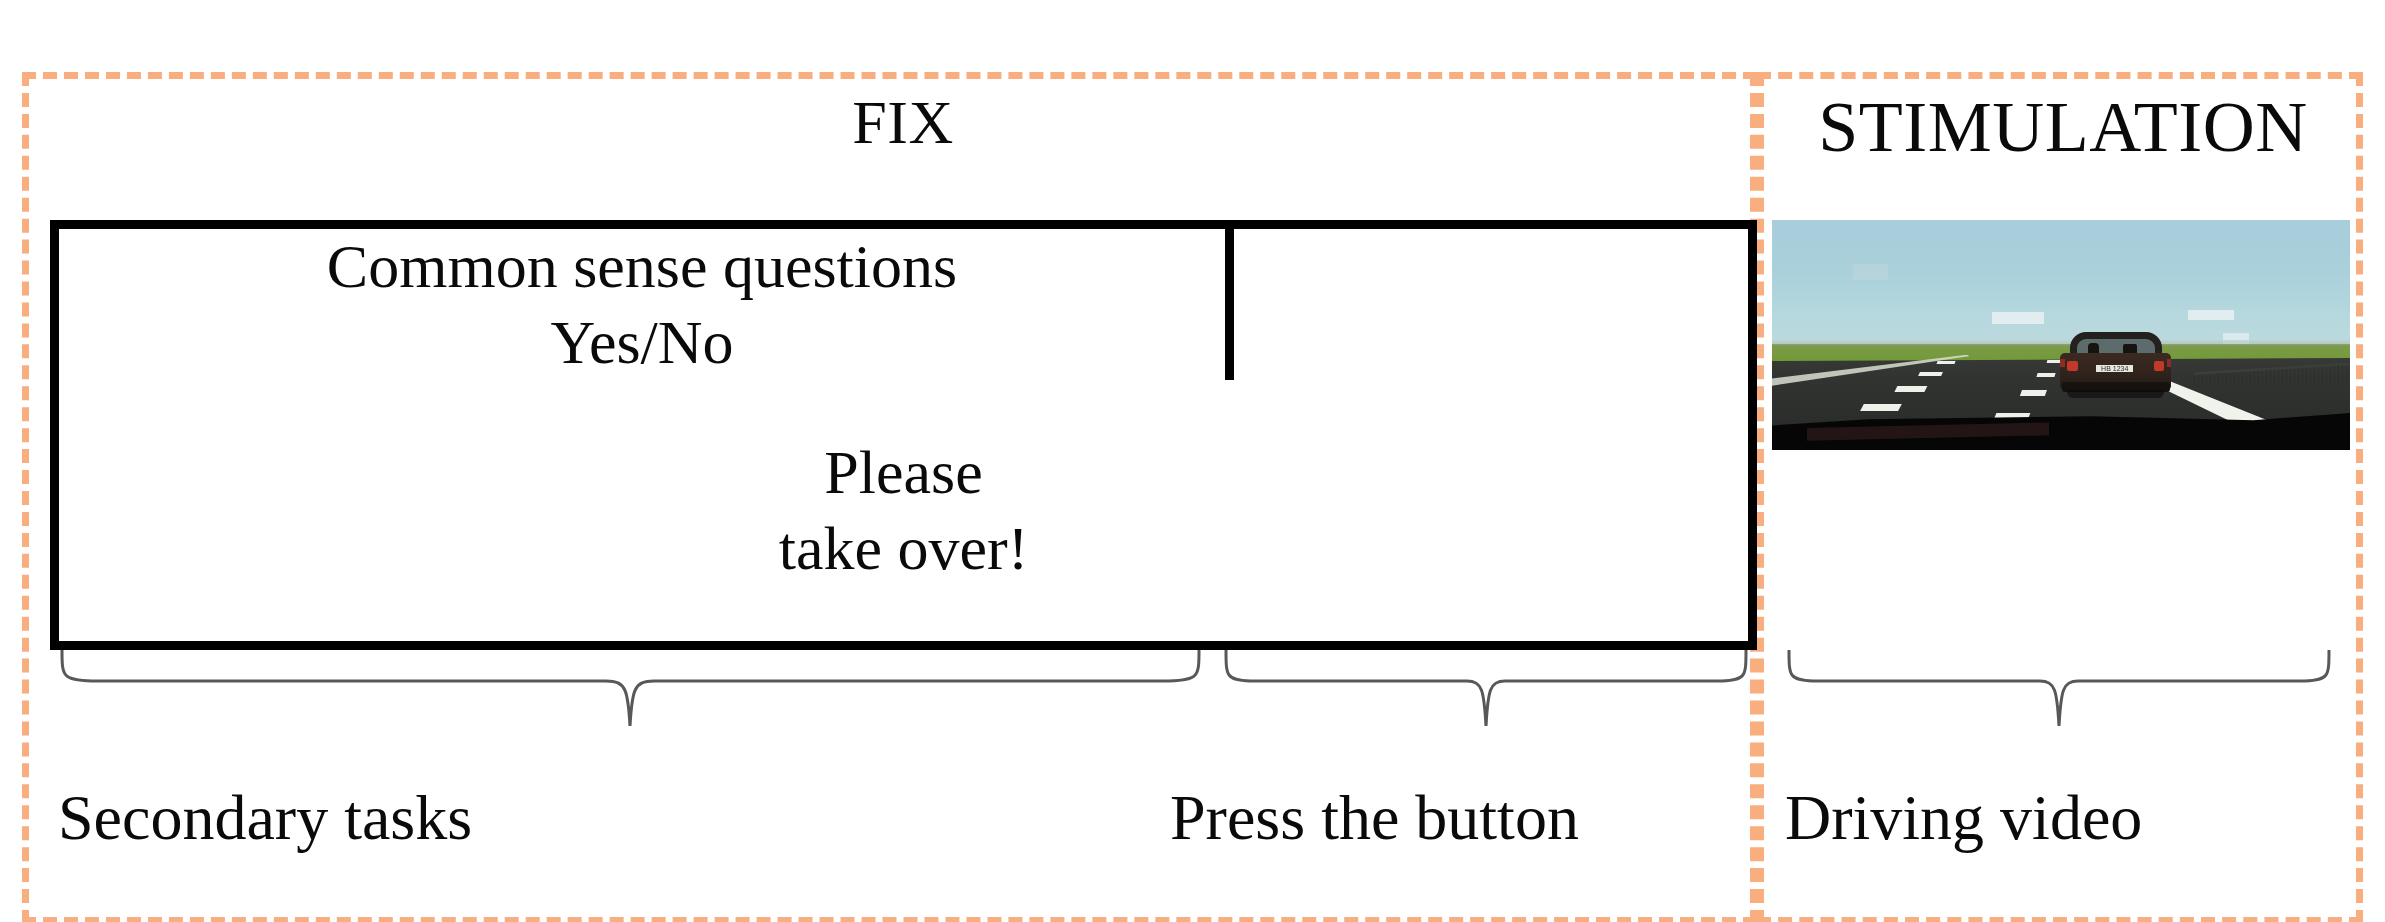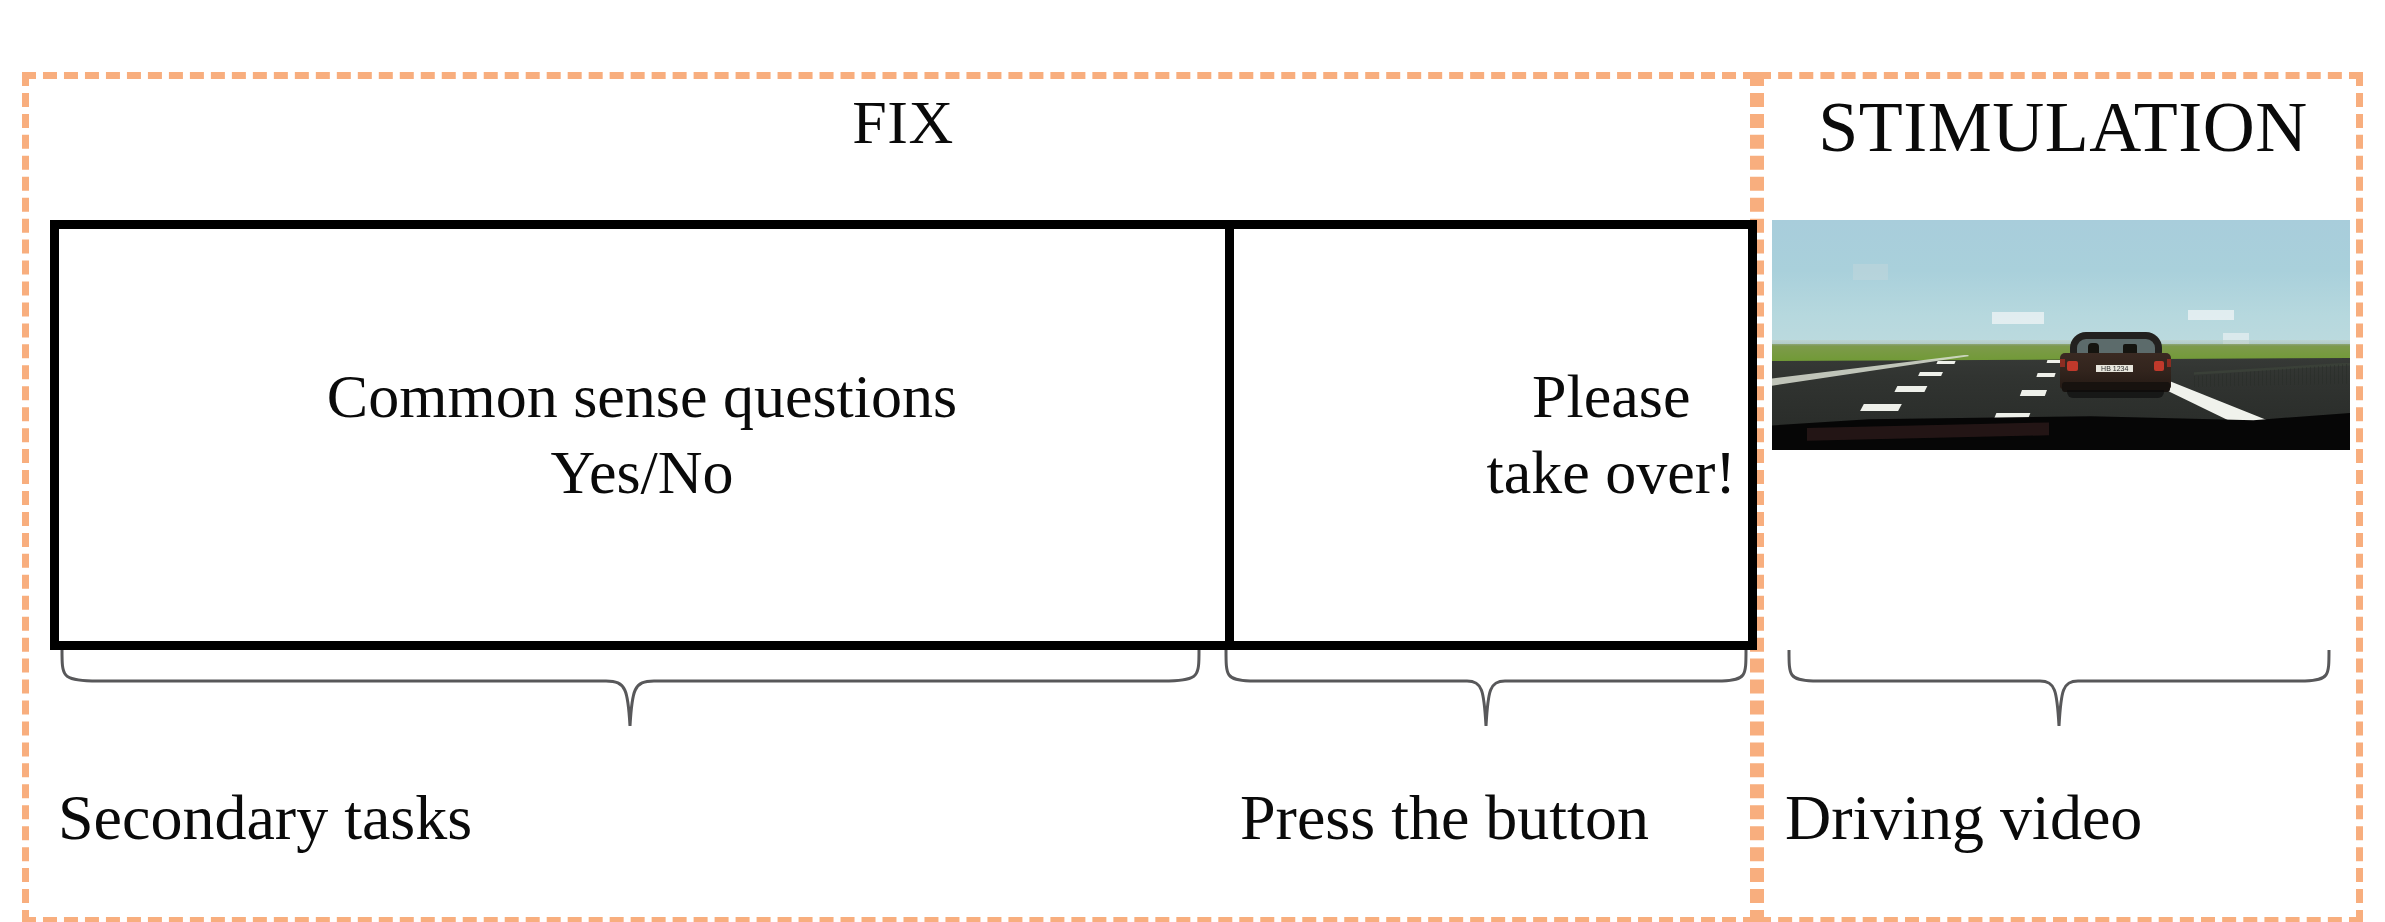--- a/index.html
+++ b/index.html
@@ -70,40 +70,39 @@
   #task-box {
     position: absolute;
     box-sizing: border-box;
     left: 50px;
     top: 184px;
     width: 1707px;
     height: 430px;
     border: 9px solid #000000;
     background: #ffffff;
     display: flex;
-    flex-direction: row;
+    flex-direction: column;
   }
   .task-cell {
     box-sizing: border-box;
     display: flex;
     align-items: center;
     justify-content: center;
     text-align: center;
     font-size: 62px;
     line-height: 1.22;
     color: #0a0a0a;
     background: #ffffff;
   }
   #cell-secondary {
     width: 1175px;
     border-right: 9px solid #000000;
   }
   #cell-takeover {
     flex: 1 1 auto;
-    justify-content: flex-end;
   }
   .cell-text {
     white-space: pre-line;
     padding: 0 12px;
   }
 
   
   #video-frame {
     position: absolute;
     left: 1772px;
@@ -342,21 +341,21 @@
   
   .bottom-label {
     position: absolute;
     top: 750px;
     font-size: 64px;
     line-height: 1;
     white-space: nowrap;
     color: #0a0a0a;
   }
   #label-secondary { left: 58px;   width: 1145px; }
-  #label-button    { left: 1240px; width: 528px;  }
+  #label-button    { left: 1170px; width: 528px;  }
   #label-video     { left: 1785px; width: 548px;  }
 </style>
 </head>
 <body>
 
 <div id="stage">
 
   <div class="dashed-panel" id="panel-fix"></div>
   <div class="dashed-panel" id="panel-stim"></div>
 

